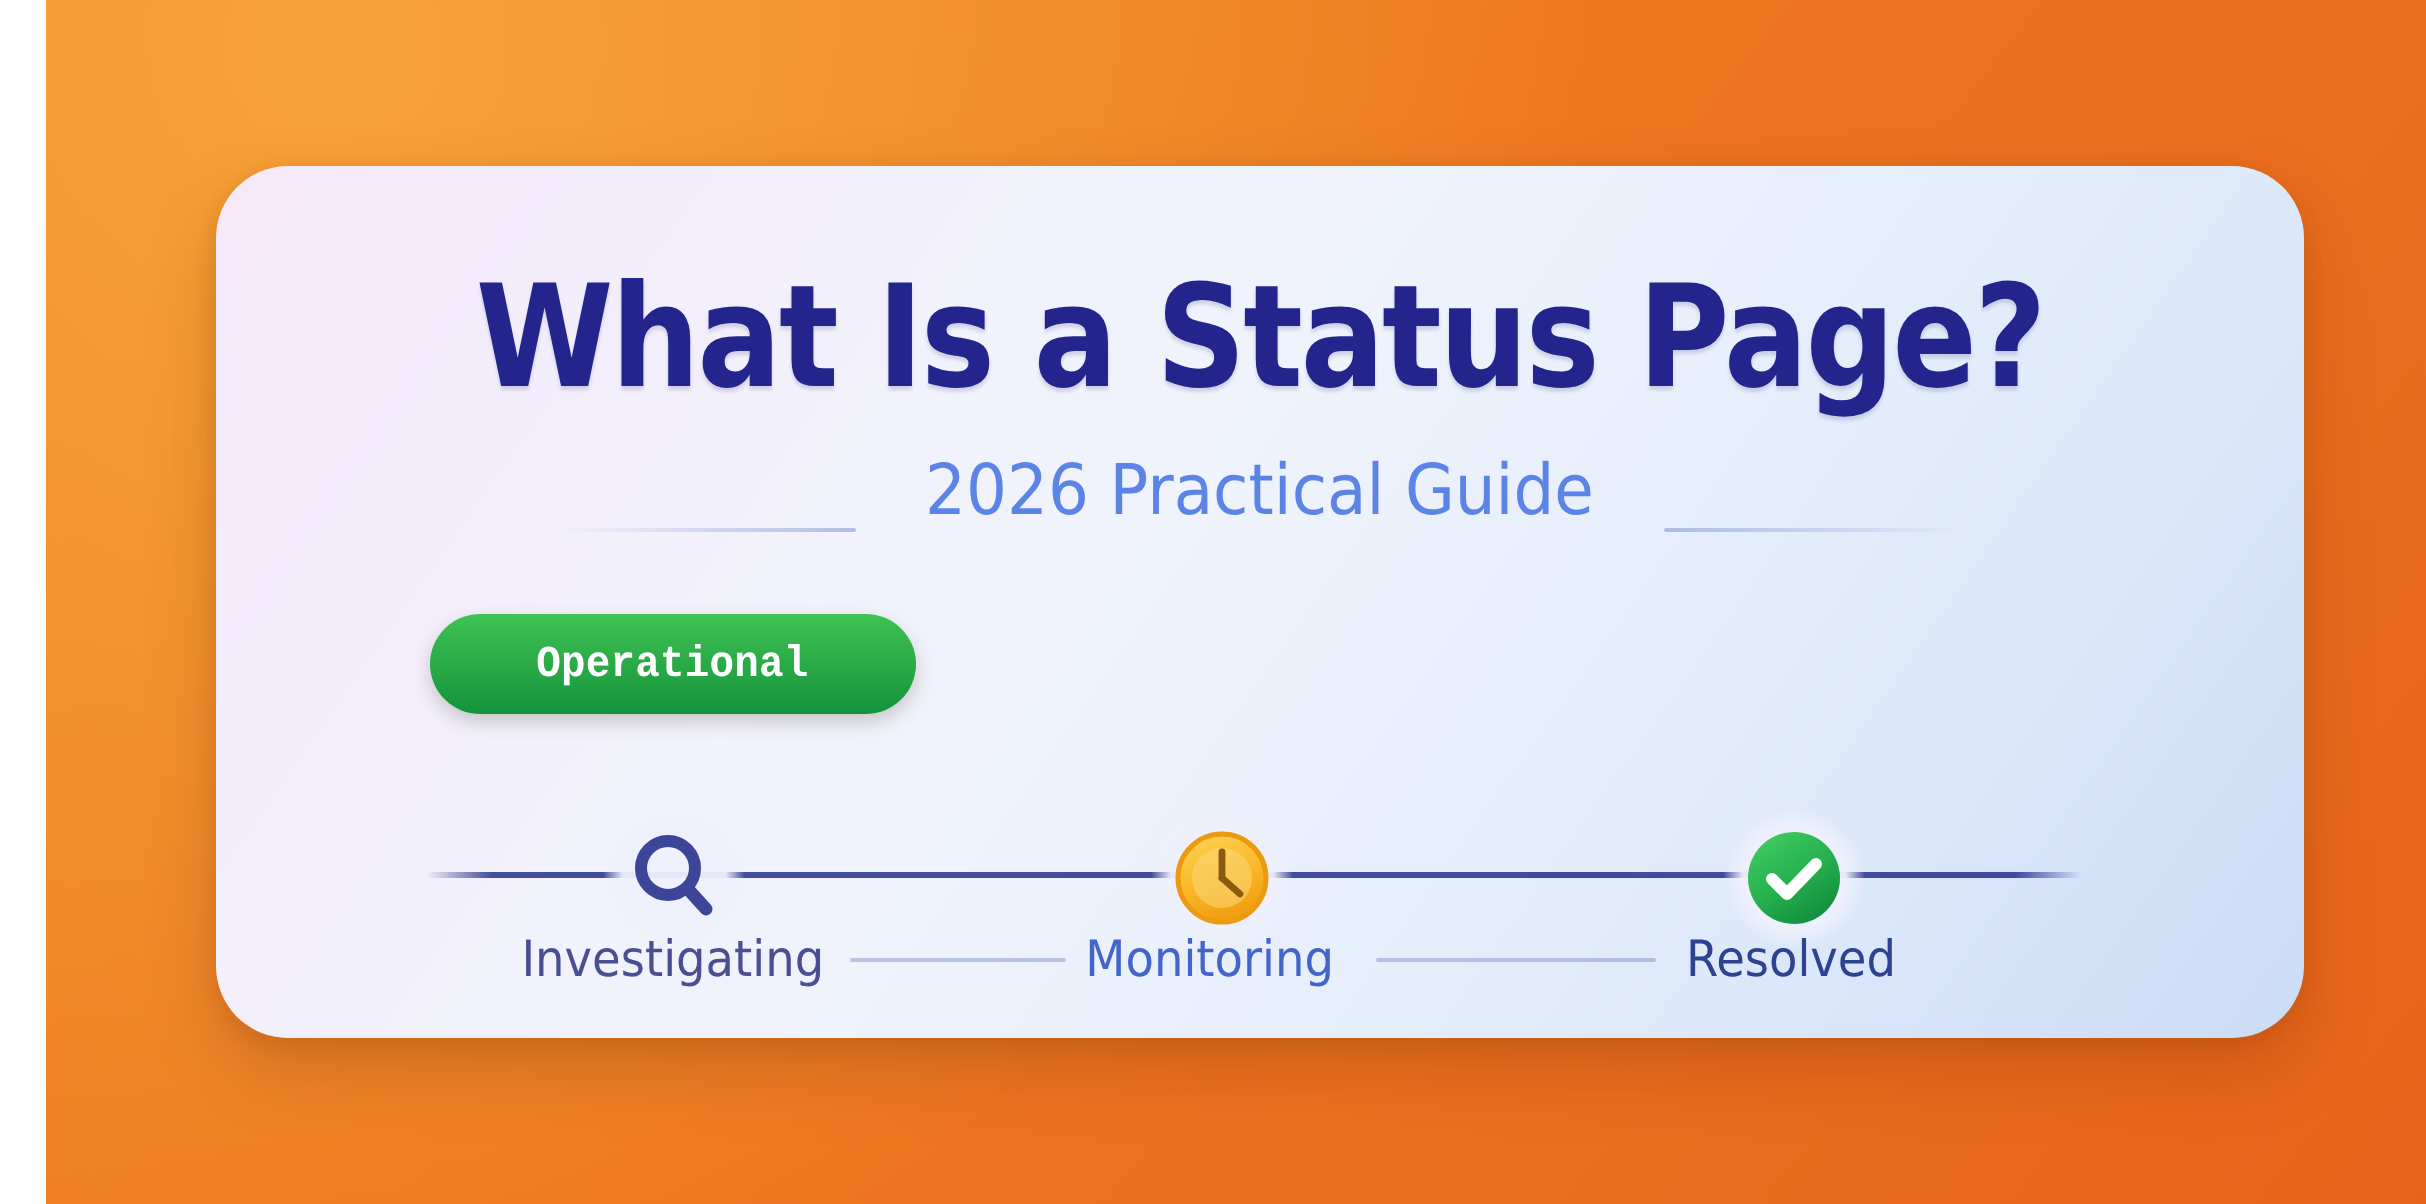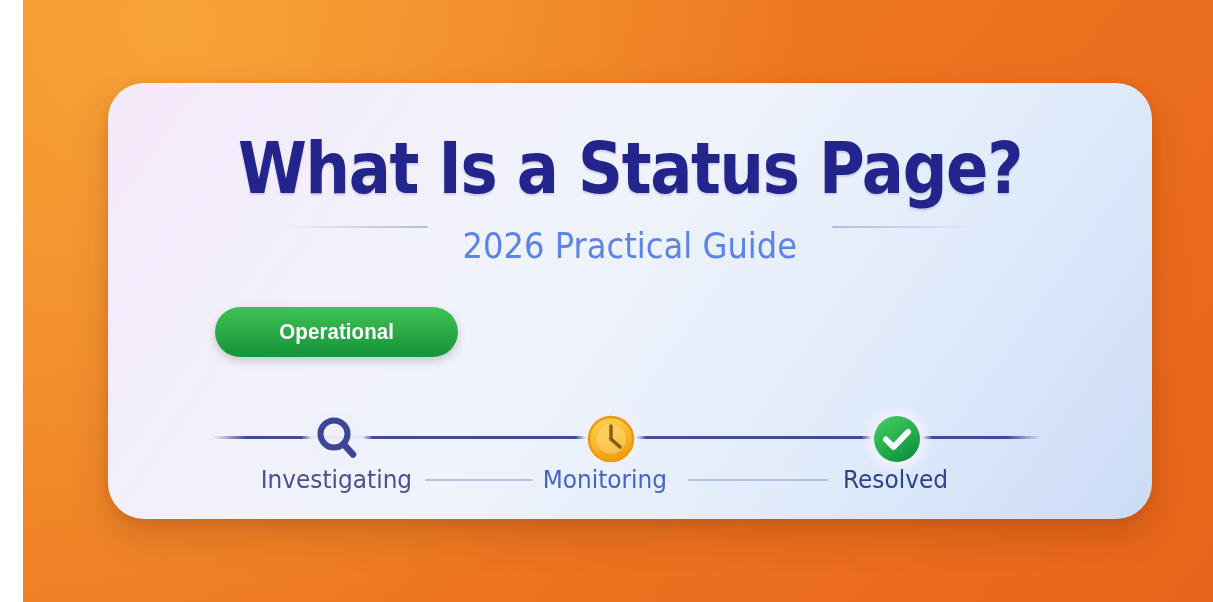--- a/index.html
+++ b/index.html
@@ -64,21 +64,21 @@
     transform: scaleX(0.88);
   }
 
   
   #subtitle-row {
     position: absolute;
     left: 0;
     top: 143px;
     width: 100%;
     display: flex;
-    align-items: flex-start;
+    align-items: flex-end;
     justify-content: center;
     gap: 20px;
   }
   .sub-rule {
     height: 2px;
     width: 148px;
     border-radius: 2px;
   }
   .sub-rule.left {
     background: linear-gradient(to right, rgba(126,145,206,0) 0%, rgba(126,145,206,0.55) 100%);
@@ -106,21 +106,21 @@
     align-items: center;
     justify-content: space-between;
   }
   .pill {
     height: 50px;
     border-radius: 25px;
     display: flex;
     align-items: center;
     justify-content: center;
     color: #FFFFFF;
-    font-family: Liberation Sans, sans-serif;
+    font-family: Liberation Mono, monospace;
     font-weight: bold;
     font-size: 22px;
     letter-spacing: 0.1px;
     white-space: nowrap;
     box-shadow: 0 4px 9px rgba(60, 50, 30, 0.22);
     cursor: pointer;
     user-select: none;
   }
   .pill span { transform: scaleX(0.93); display:block; }
   .pill.operational {

